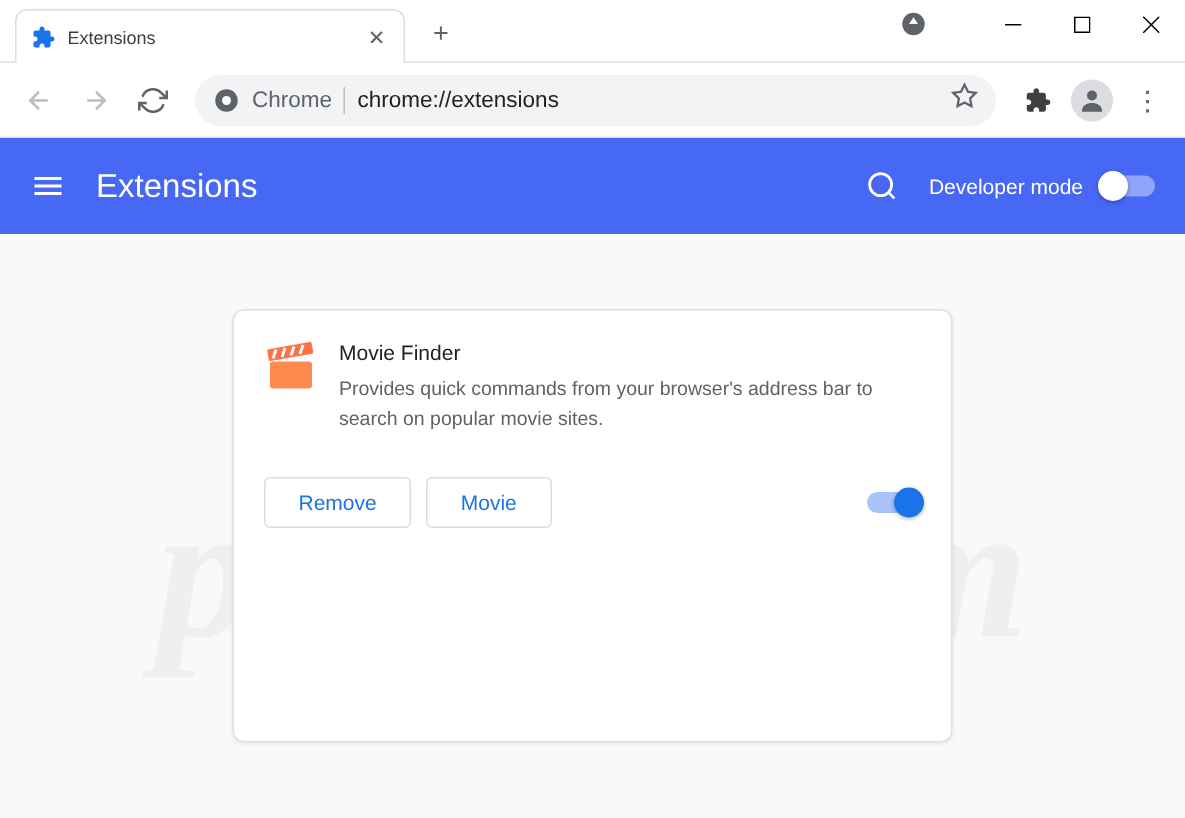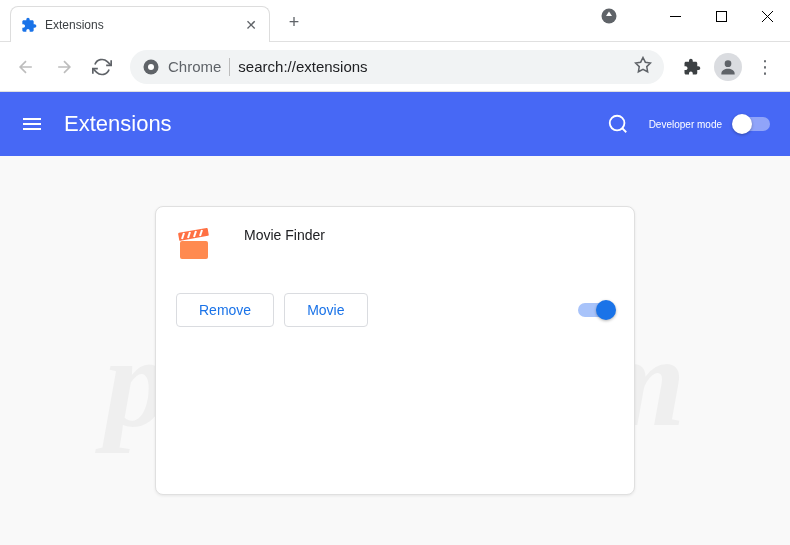--- a/index.html
+++ b/index.html
@@ -202,21 +202,21 @@
     }
     .search-btn {
       cursor: pointer;
       display: flex;
       align-items: center;
     }
     .dev-mode {
       display: flex;
       align-items: center;
       gap: 12px;
-      font-size: 10px;
+      font-size: 14px;
     }
     .toggle {
       width: 36px;
       height: 14px;
       background: rgba(255,255,255,0.4);
       border-radius: 7px;
       position: relative;
       cursor: pointer;
     }
     .toggle::after {
@@ -243,21 +243,21 @@
       width: 480px;
       background: #fff;
       border: 1px solid #e0e0e0;
       border-radius: 8px;
       box-shadow: 0 1px 3px rgba(0,0,0,0.08);
       overflow: hidden;
     }
     .card-body {
       display: flex;
       padding: 20px;
-      gap: 32px;
+      gap: 14px;
     }
     .card-icon {
       width: 36px;
       height: 36px;
       flex-shrink: 0;
     }
     .card-text {
       flex: 1;
     }
     .card-title {
@@ -395,21 +395,21 @@
   <div class="omnibox">
     <span class="omnibox-icon">
       <svg width="18" height="18" viewBox="0 0 24 24">
           <circle cx="12" cy="12" r="10" fill="#5f6368"></circle>
           <circle cx="12" cy="12" r="4" fill="#fff"></circle>
         </svg>
     </span>
     <div class="omnibox-text">
       <span class="omnibox-prefix">Chrome</span>
       <span class="omnibox-divider"></span>
-      <span class="omnibox-path">search://extensions</span>
+      <span class="omnibox-path">chrome://extensions</span>
     </div>
     <span class="star-icon">
       <svg width="18" height="18" viewBox="0 0 24 24" fill="none" stroke="#5f6368" stroke-width="2">
           <polygon points="12 2 15.09 8.26 22 9.27 17 14.14 18.18 21.02 12 17.77 5.82 21.02 7 14.14 2 9.27 8.91 8.26 12 2"></polygon>
         </svg>
     </span>
   </div>
   <div class="ext-puzzle">
     <svg width="18" height="18" viewBox="0 0 24 24" fill="#3c4043">
         <path d="M20.5 11H19V7c0-1.1-.9-2-2-2h-4V3.5C13 2.12 11.88 1 10.5 1S8 2.12 8 3.5V5H4c-1.1 0-2 .9-2 2v4h1.5C4.88 11 6 12.12 6 13.5S4.88 16 3.5 16H2v4c0 1.1.9 2 2 2h4v-1.5c0-1.38 1.12-2.5 2.5-2.5s2.5 1.12 2.5 2.5V22h4c1.1 0 2-.9 2-2v-4h1.5c1.38 0 2.5-1.12 2.5-2.5S21.88 11 20.5 11z"></path>
@@ -453,20 +453,21 @@
           <rect x="4" y="14" width="28" height="18" rx="2" fill="#ff8a50"></rect>
           <rect x="2" y="6" width="30" height="8" rx="1" fill="#ff7043" transform="rotate(-10 2 6)"></rect>
           <line x1="8" y1="6" x2="6" y2="12" stroke="#fff" stroke-width="2"></line>
           <line x1="14" y1="5" x2="12" y2="11" stroke="#fff" stroke-width="2"></line>
           <line x1="20" y1="4" x2="18" y2="10" stroke="#fff" stroke-width="2"></line>
           <line x1="26" y1="3" x2="24" y2="9" stroke="#fff" stroke-width="2"></line>
         </svg>
       </div>
       <div class="card-text">
         <div class="card-title">Movie Finder</div>
+        <div class="card-desc">Provides quick commands from your browser's address bar to search on popular movie sites.</div>
       </div>
     </div>
     <div class="card-footer">
       <button class="card-btn">Remove</button>
       <button class="card-btn">Movie</button>
       <div class="card-toggle"></div>
     </div>
   </div>
 </div>
 

